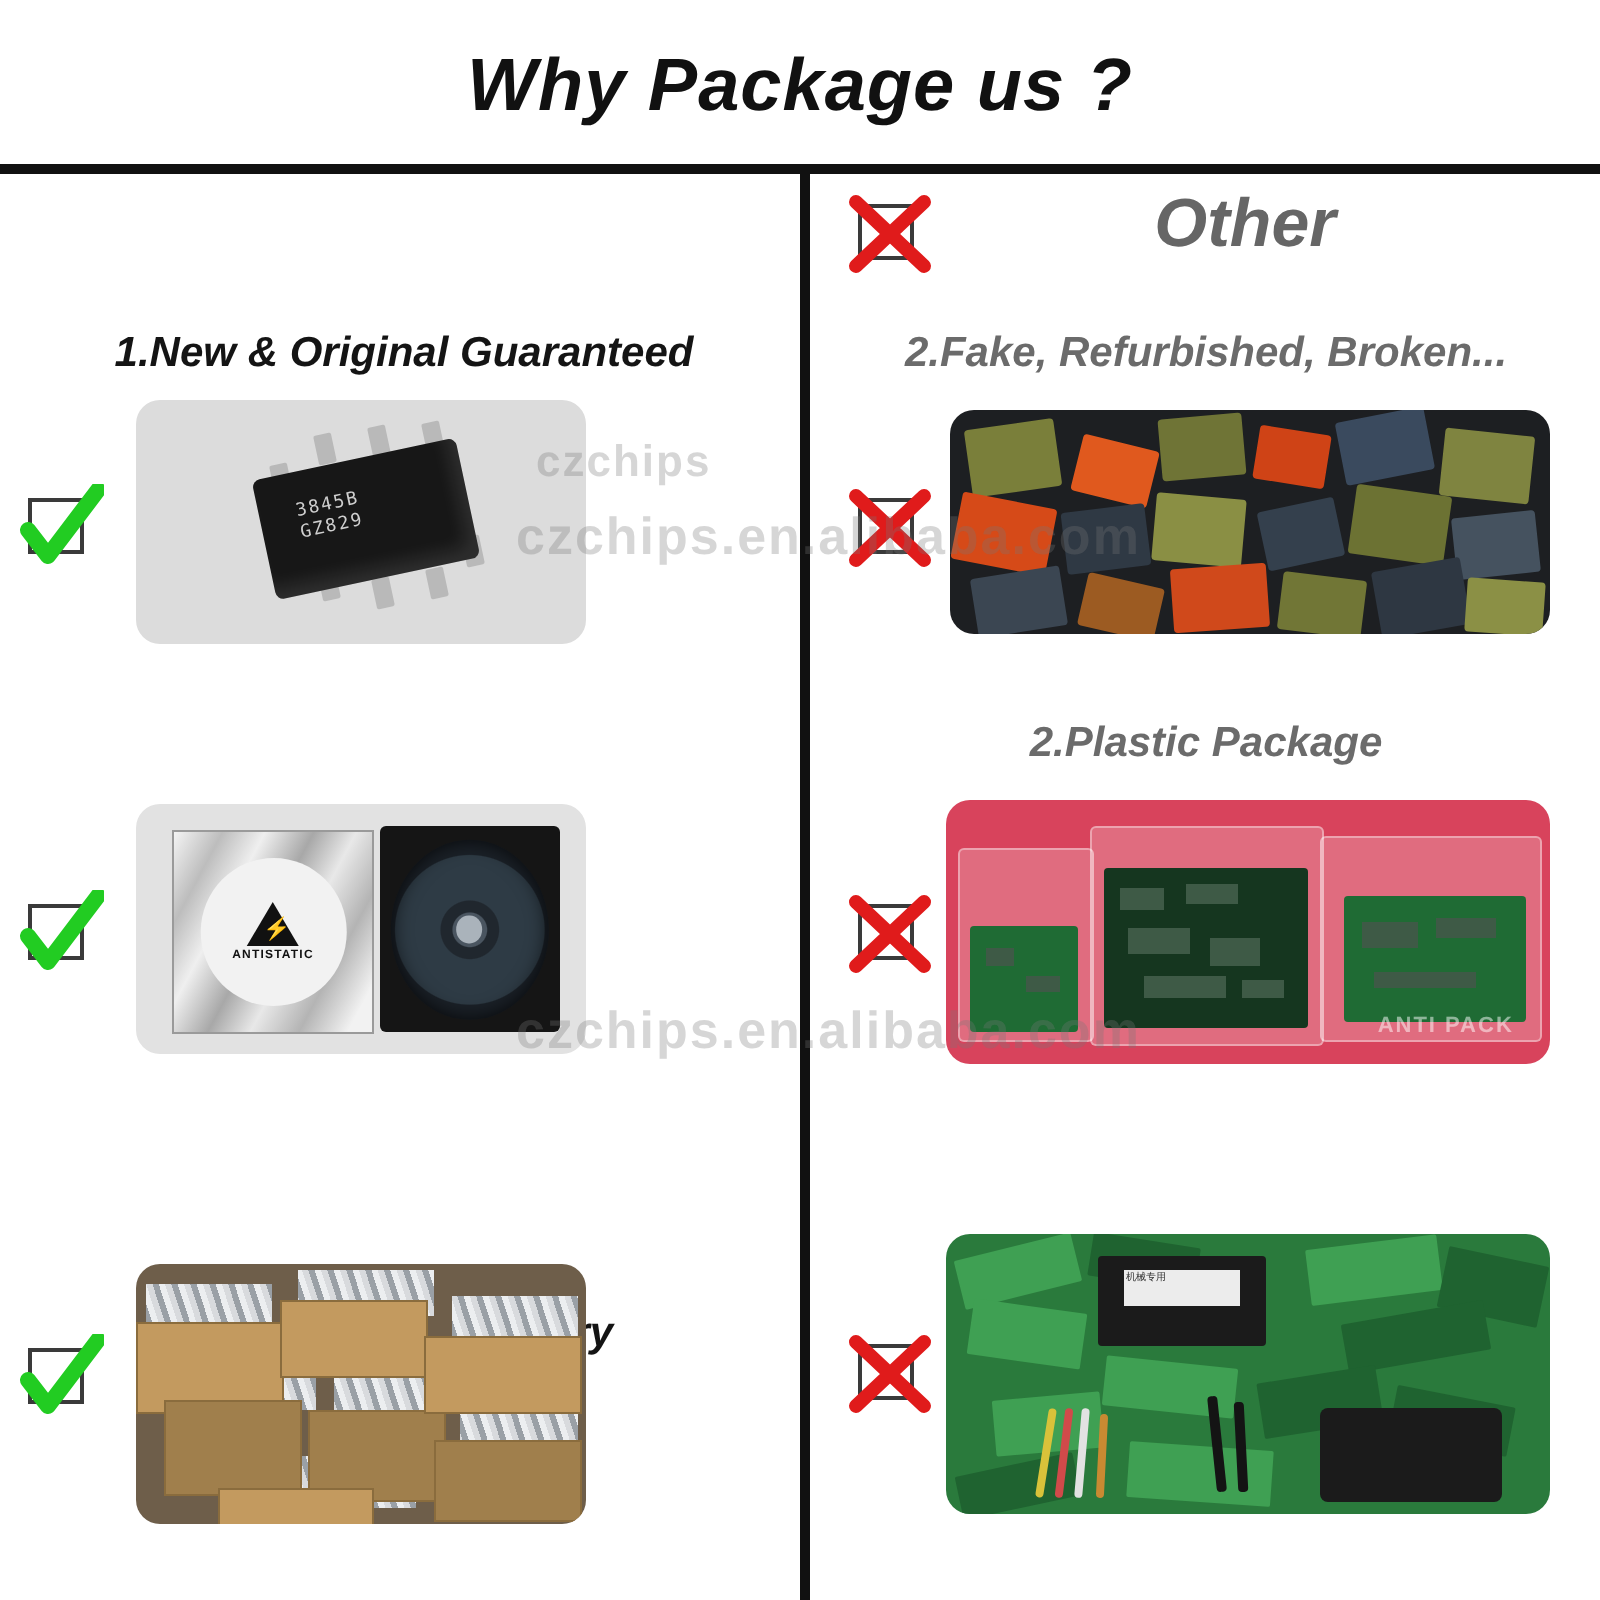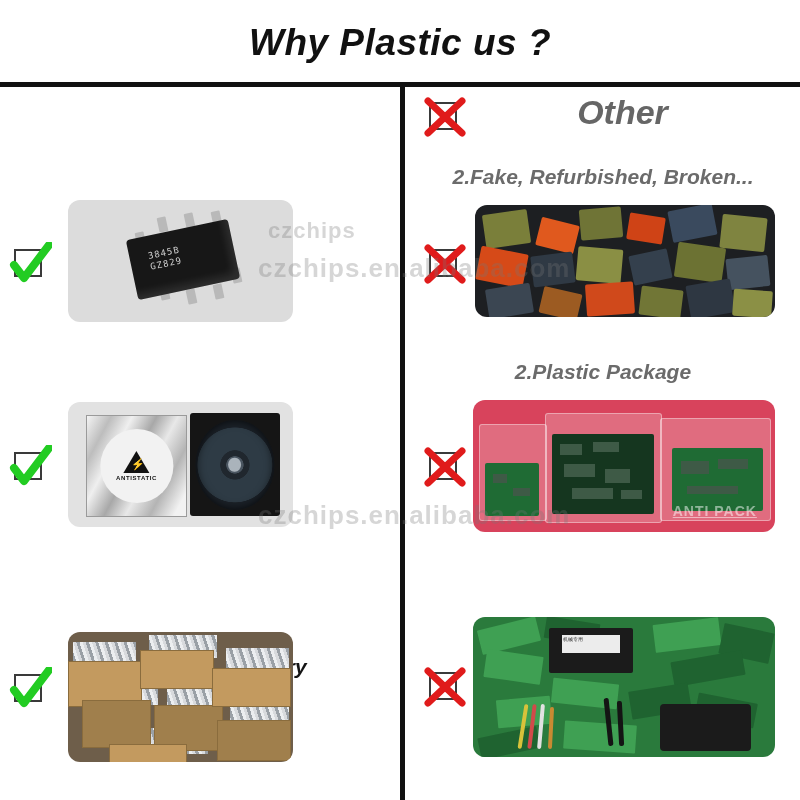--- a/index.html
+++ b/index.html
@@ -242,24 +242,23 @@
   .pcb-light { background: #1f6b34; }
   .pcb-chip {
     position: absolute;
     background: #3e5a46;
   }
   .pink-wm {
     position: absolute;
     right: 6%;
     bottom: 10%;
     color: rgba(255,255,255,0.5);
-    font-size: 14px;
+    font-size: 11px;
     font-weight: bold;
     letter-spacing: 1px;
-    text-decoration: underline;
   }
 
   
   .ph-green { background: #2a7a3c; }
   .shard { position: absolute; background: #3fa053; border-radius: 1px; }
   .shard-d { background: #1f6330; }
   .module {
     position: absolute;
     background: #1b1b1b;
     border-radius: 2px;
@@ -288,28 +287,29 @@
     white-space: nowrap;
     pointer-events: none;
   }
   .wm-small { font-size: 26px; }
 </style>
 </head>
 <body>
 
 <div id="page">
 
-  <div class="title">Why Plastic us ?</div>
+  <div class="title">Why Package us ?</div>
 
   <div class="hrule"></div>
   <div class="vrule"></div>
 
   <div class="col col-left">
 
 
+    <div class="item-label" style="left:12px; top:78px; width:380px; text-align:center; font-size:21px;">1.New &amp; Original Guaranteed</div>
 
     <div class="mark" style="left:8px; top:155px;">
       <div class="box"></div>
       <svg width="44" height="44" viewBox="0 0 44 44">
         <path d="M6 23 L16 36 L41 3" stroke="#22cc22" stroke-width="8" fill="none" stroke-linecap="round" stroke-linejoin="round"></path>
       </svg>
     </div>
 
     <div class="photo ph-chip" style="left:68px; top:113px; width:225px; height:122px;">
       <div class="photo-inner">

